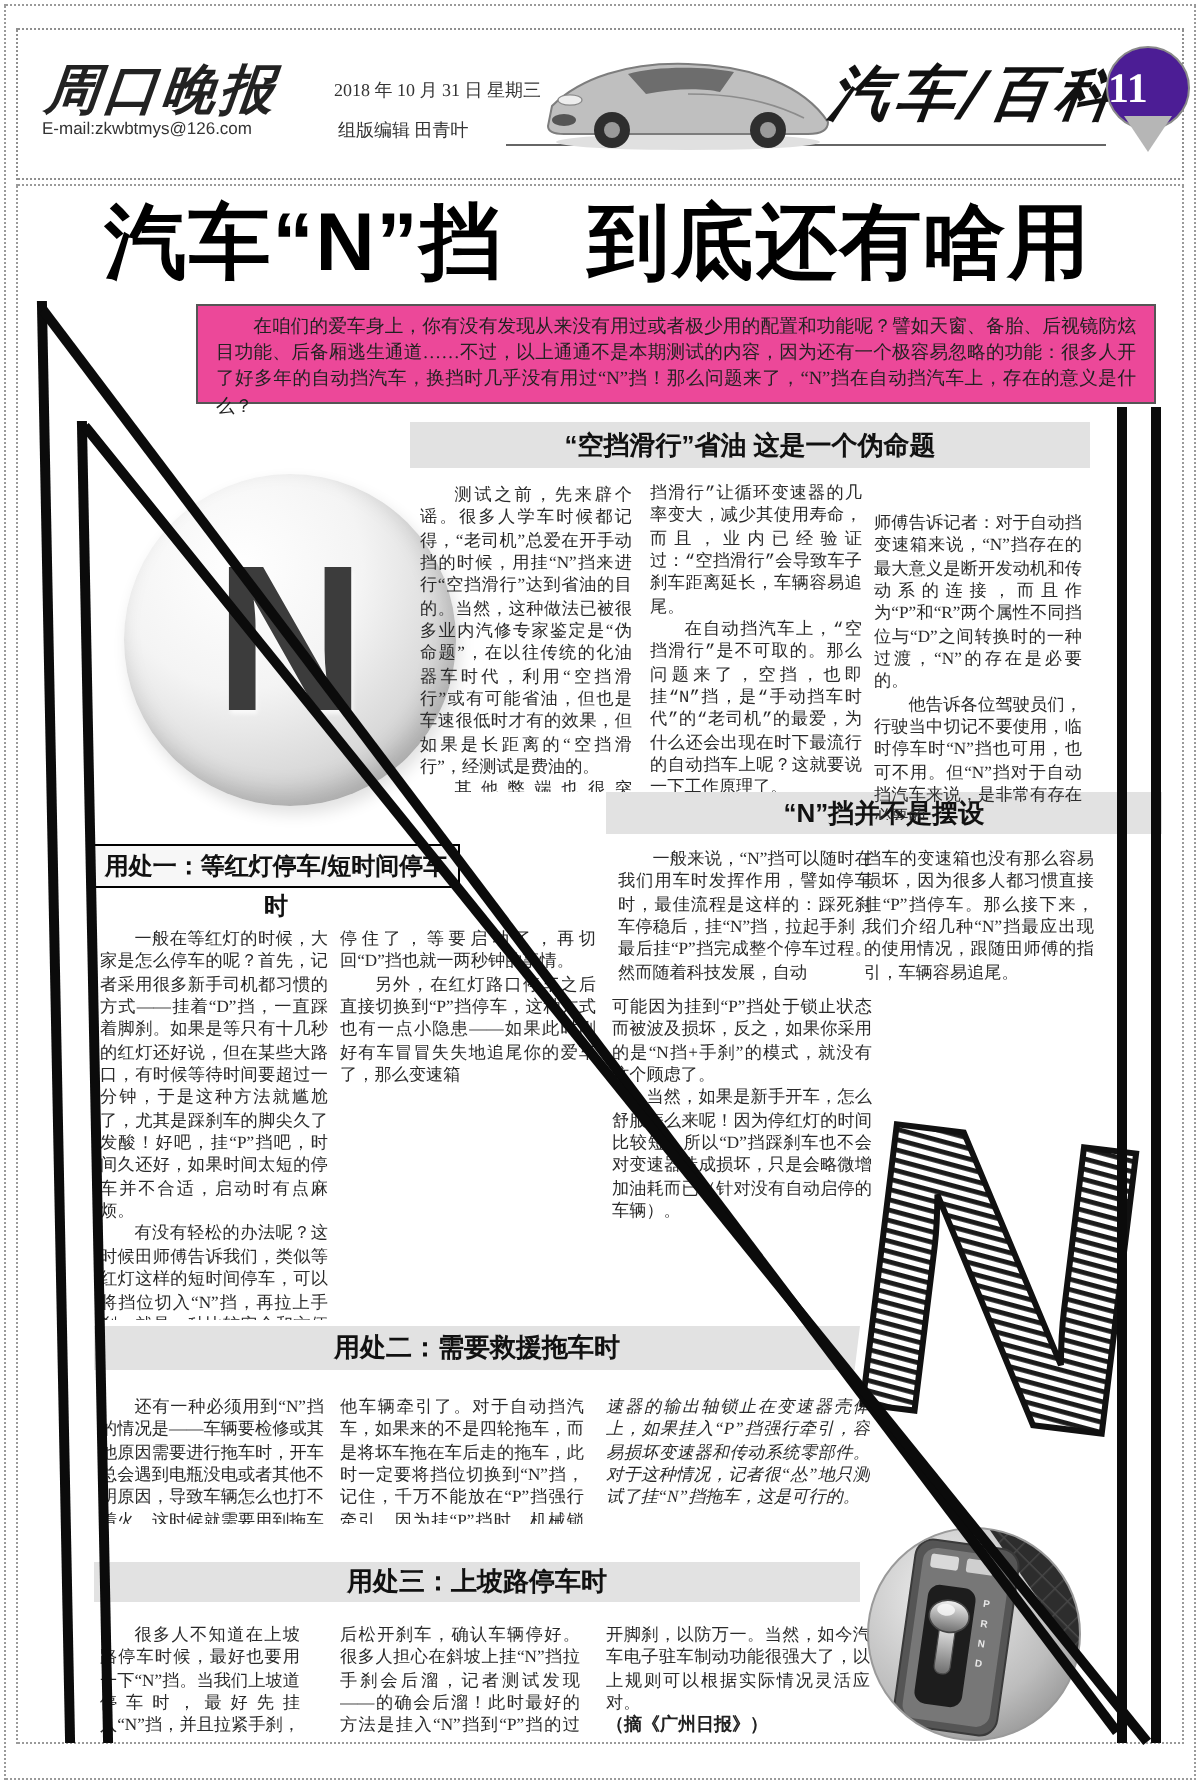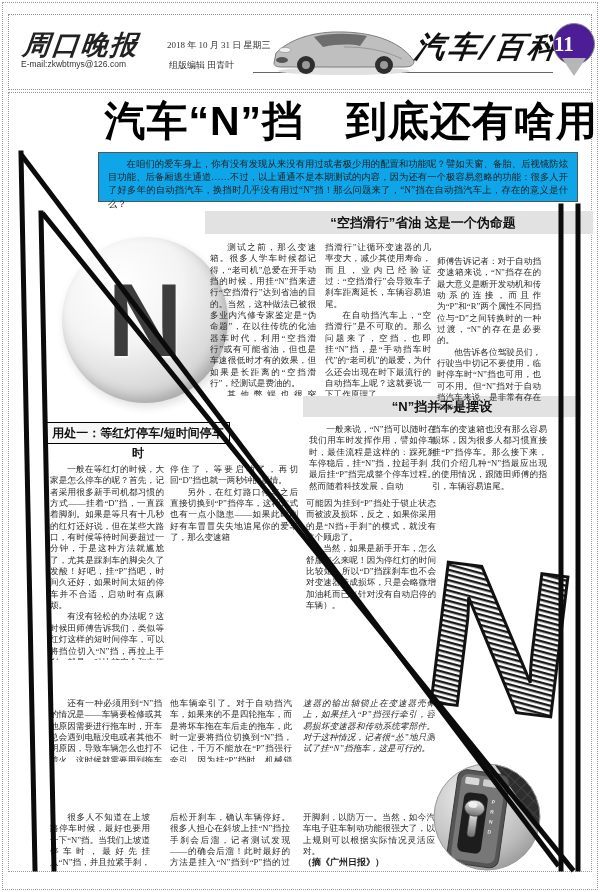--- a/index.html
+++ b/index.html
@@ -18,41 +18,41 @@
   .header-rule{position:absolute;left:244px;top:57px;width:300px;border-top:1px solid #666;}
   .car-wrap{position:absolute;left:258px;top:4px;width:155px;height:58px;}
   .section-cal{position:absolute;left:406px;top:12px;font-family:"DejaVu Serif","Liberation Serif",serif;
         font-weight:bold;font-style:italic;font-size:30px;letter-spacing:3px;color:#111;transform:skewX(-8deg);}
   .pin{position:absolute;left:544px;top:8px;width:42px;text-align:center;}
   .pin-circle{width:40px;height:40px;border-radius:50%;background:#4c1d95;border:1px solid #8a8a8a;color:#fff;
         font-family:"Liberation Serif",serif;font-size:21px;font-weight:bold;line-height:40px;text-align:left;}
   .pin-tail{width:0;height:0;margin:-7px auto 0;border-left:12px solid transparent;border-right:12px solid transparent;border-top:18px solid #b6b6b6;}
 
   
-  .headline{position:absolute;left:0;top:94px;width:598px;text-align:right;
+  .headline{position:absolute;left:0;top:94px;width:598px;text-align:center;
         font-family:"Liberation Sans","DejaVu Sans",sans-serif;font-weight:900;font-size:41px;letter-spacing:1px;color:#000;}
-  .intro-box{position:absolute;left:98px;top:152px;width:460px;height:38px;border:1px solid #555;background:#0ea5e9;
+  .intro-box{position:absolute;left:98px;top:152px;width:460px;height:38px;border:1px solid #555;background:#ec4899;
         padding:5px 9px;font-size:9.3px;line-height:1.42;text-align:justify;color:#222;}
   .intro-box p{margin:0;text-indent:2em;}
 
   
   .bar{position:absolute;background:#e2e2e2;text-align:center;font-family:"Liberation Sans","DejaVu Sans",sans-serif;
         font-weight:bold;font-size:13px;color:#111;}
-  .bar-s1{left:205px;top:211px;width:340px;height:23px;line-height:23px;padding-left:48px;}
+  .bar-s1{left:205px;top:211px;width:340px;height:23px;line-height:23px;}
   .bar-s2{left:303px;top:396px;width:278px;height:21px;line-height:21px;}
   .box-u1{left:46px;top:422px;width:182px;height:20px;line-height:20px;background:#f7f7f7;border:1.5px solid #000;font-size:12px;}
   .bar-u2{left:47px;top:663px;width:383px;height:22px;line-height:22px;}
   .bar-u3{left:47px;top:781px;width:383px;height:20px;line-height:20px;}
 
   
   .col{position:absolute;font-size:8.6px;line-height:1.32;text-align:justify;color:#2a2a2a;overflow:hidden;z-index:2;}
   .col p{margin:0;text-indent:2em;}
   .col p.cont{text-indent:0;}
   .s1c1{left:210px;top:242px;width:106px;height:154px;}
-  .s1c2{left:325px;top:242px;width:106px;height:154px;}
+  .s1c2{left:325px;top:242px;width:106px;height:154px;font-family:Liberation Mono, monospace;}
   .s1c3{left:437px;top:256px;width:104px;height:154px;}
   .s2c1{left:309px;top:424px;width:127px;height:68px;}
   .s2c2{left:432px;top:424px;width:115px;height:68px;}
   .u1c1{left:50px;top:464px;width:114px;height:196px;}
   .u1c2{left:170px;top:464px;width:128px;height:196px;}
   .u1c3{left:306px;top:498px;width:130px;height:162px;}
   .u2c1{left:50px;top:698px;width:112px;height:64px;}
   .u2c2{left:170px;top:698px;width:122px;height:64px;}
   .u2c3{left:303px;top:698px;width:132px;height:64px;font-style:italic;}
   .u3c1{left:50px;top:812px;width:100px;height:56px;}
@@ -109,21 +109,21 @@
 
   <div class="content-border"></div>
 
   <div class="headline">汽车“N”挡　到底还有啥用</div>
   <div class="intro-box">
     <p>在咱们的爱车身上，你有没有发现从来没有用过或者极少用的配置和功能呢？譬如天窗、备胎、后视镜防炫目功能、后备厢逃生通道……不过，以上通通不是本期测试的内容，因为还有一个极容易忽略的功能：很多人开了好多年的自动挡汽车，换挡时几乎没有用过“N”挡！那么问题来了，“N”挡在自动挡汽车上，存在的意义是什么？</p>
   </div>
 
   <div class="bar bar-s1">“空挡滑行”省油  这是一个伪命题</div>
   <div class="col s1c1">
-    <p>测试之前，那么变速箱。很多人学车时候都记得，“老司机”总爱在开手动挡的时候，用挂“N”挡来进行“空挡滑行”达到省油的目的。当然，这种做法已被很多业内汽修专家鉴定是“伪命题”，在以往传统的化油器车时代，利用“空挡滑行”或有可能省油，但也是车速很低时才有的效果，但如果是长距离的“空挡滑行”，经测试是费油的。</p>
+    <p>测试之前，先来辟个谣。很多人学车时候都记得，“老司机”总爱在开手动挡的时候，用挂“N”挡来进行“空挡滑行”达到省油的目的。当然，这种做法已被很多业内汽修专家鉴定是“伪命题”，在以往传统的化油器车时代，利用“空挡滑行”或有可能省油，但也是车速很低时才有的效果，但如果是长距离的“空挡滑行”，经测试是费油的。</p>
     <p>其他弊端也很突出，“空</p>
   </div>
   <div class="col s1c2">
     <p class="cont">挡滑行”让循环变速器的几率变大，减少其使用寿命，而且，业内已经验证过：“空挡滑行”会导致车子刹车距离延长，车辆容易追尾。</p>
     <p>在自动挡汽车上，“空挡滑行”是不可取的。那么问题来了，空挡，也即挂“N”挡，是“手动挡车时代”的“老司机”的最爱，为什么还会出现在时下最流行的自动挡车上呢？这就要说一下工作原理了。</p>
 
   </div>
   <div class="col s1c3">
     <p class="cont">师傅告诉记者：对于自动挡变速箱来说，“N”挡存在的最大意义是断开发动机和传动系的连接，而且作为“P”和“R”两个属性不同挡位与“D”之间转换时的一种过渡，“N”的存在是必要的。</p>
     <p>他告诉各位驾驶员们，行驶当中切记不要使用，临时停车时“N”挡也可用，也可不用。但“N”挡对于自动挡汽车来说，是非常有存在必要的。</p>
@@ -144,30 +144,32 @@
   </div>
   <div class="col u1c2">
     <p class="cont">停住了，等要启动了，再切回“D”挡也就一两秒钟的事情。</p>
     <p>另外，在红灯路口停车之后直接切换到“P”挡停车，这种方式也有一点小隐患——如果此时刚好有车冒冒失失地追尾你的爱车了，那么变速箱</p>
   </div>
   <div class="col u1c3">
     <p class="cont">可能因为挂到“P”挡处于锁止状态而被波及损坏，反之，如果你采用的是“N挡+手刹”的模式，就没有这个顾虑了。</p>
     <p>当然，如果是新手开车，怎么舒服怎么来呢！因为停红灯的时间比较短，所以“D”挡踩刹车也不会对变速器造成损坏，只是会略微增加油耗而已（针对没有自动启停的车辆）。</p>
   </div>
 
+  <div class="bar bar-u2">用处二：需要救援拖车时</div>
   <div class="col u2c1">
     <p>还有一种必须用到“N”挡的情况是——车辆要检修或其他原因需要进行拖车时，开车总会遇到电瓶没电或者其他不明原因，导致车辆怎么也打不着火，这时候就需要用到拖车绳或需要被其</p>
   </div>
   <div class="col u2c2">
     <p class="cont">他车辆牵引了。对于自动挡汽车，如果来的不是四轮拖车，而是将坏车拖在车后走的拖车，此时一定要将挡位切换到“N”挡，记住，千万不能放在“P”挡强行牵引，因为挂“P”挡时，机械锁销已经把变</p>
   </div>
   <div class="col u2c3">
     <p class="cont">速器的输出轴锁止在变速器壳体上，如果挂入“P”挡强行牵引，容易损坏变速器和传动系统零部件。对于这种情况，记者很“怂”地只测试了挂“N”挡拖车，这是可行的。</p>
   </div>
 
+  <div class="bar bar-u3">用处三：上坡路停车时</div>
   <div class="col u3c1">
     <p>很多人不知道在上坡路停车时候，最好也要用一下“N”挡。当我们上坡道停车时，最好先挂入“N”挡，并且拉紧手刹，让驻车制动器发挥作用，然后再挂入“P”挡，最</p>
   </div>
   <div class="col u3c2">
     <p class="cont">后松开刹车，确认车辆停好。很多人担心在斜坡上挂“N”挡拉手刹会后溜，记者测试发现——的确会后溜！此时最好的方法是挂入“N”挡到“P”挡的过程，都不要松</p>
   </div>
   <div class="col u3c3">
     <p class="cont">开脚刹，以防万一。当然，如今汽车电子驻车制动功能很强大了，以上规则可以根据实际情况灵活应对。</p>
   </div>
   <div class="attribution">（摘《广州日报》）</div>

